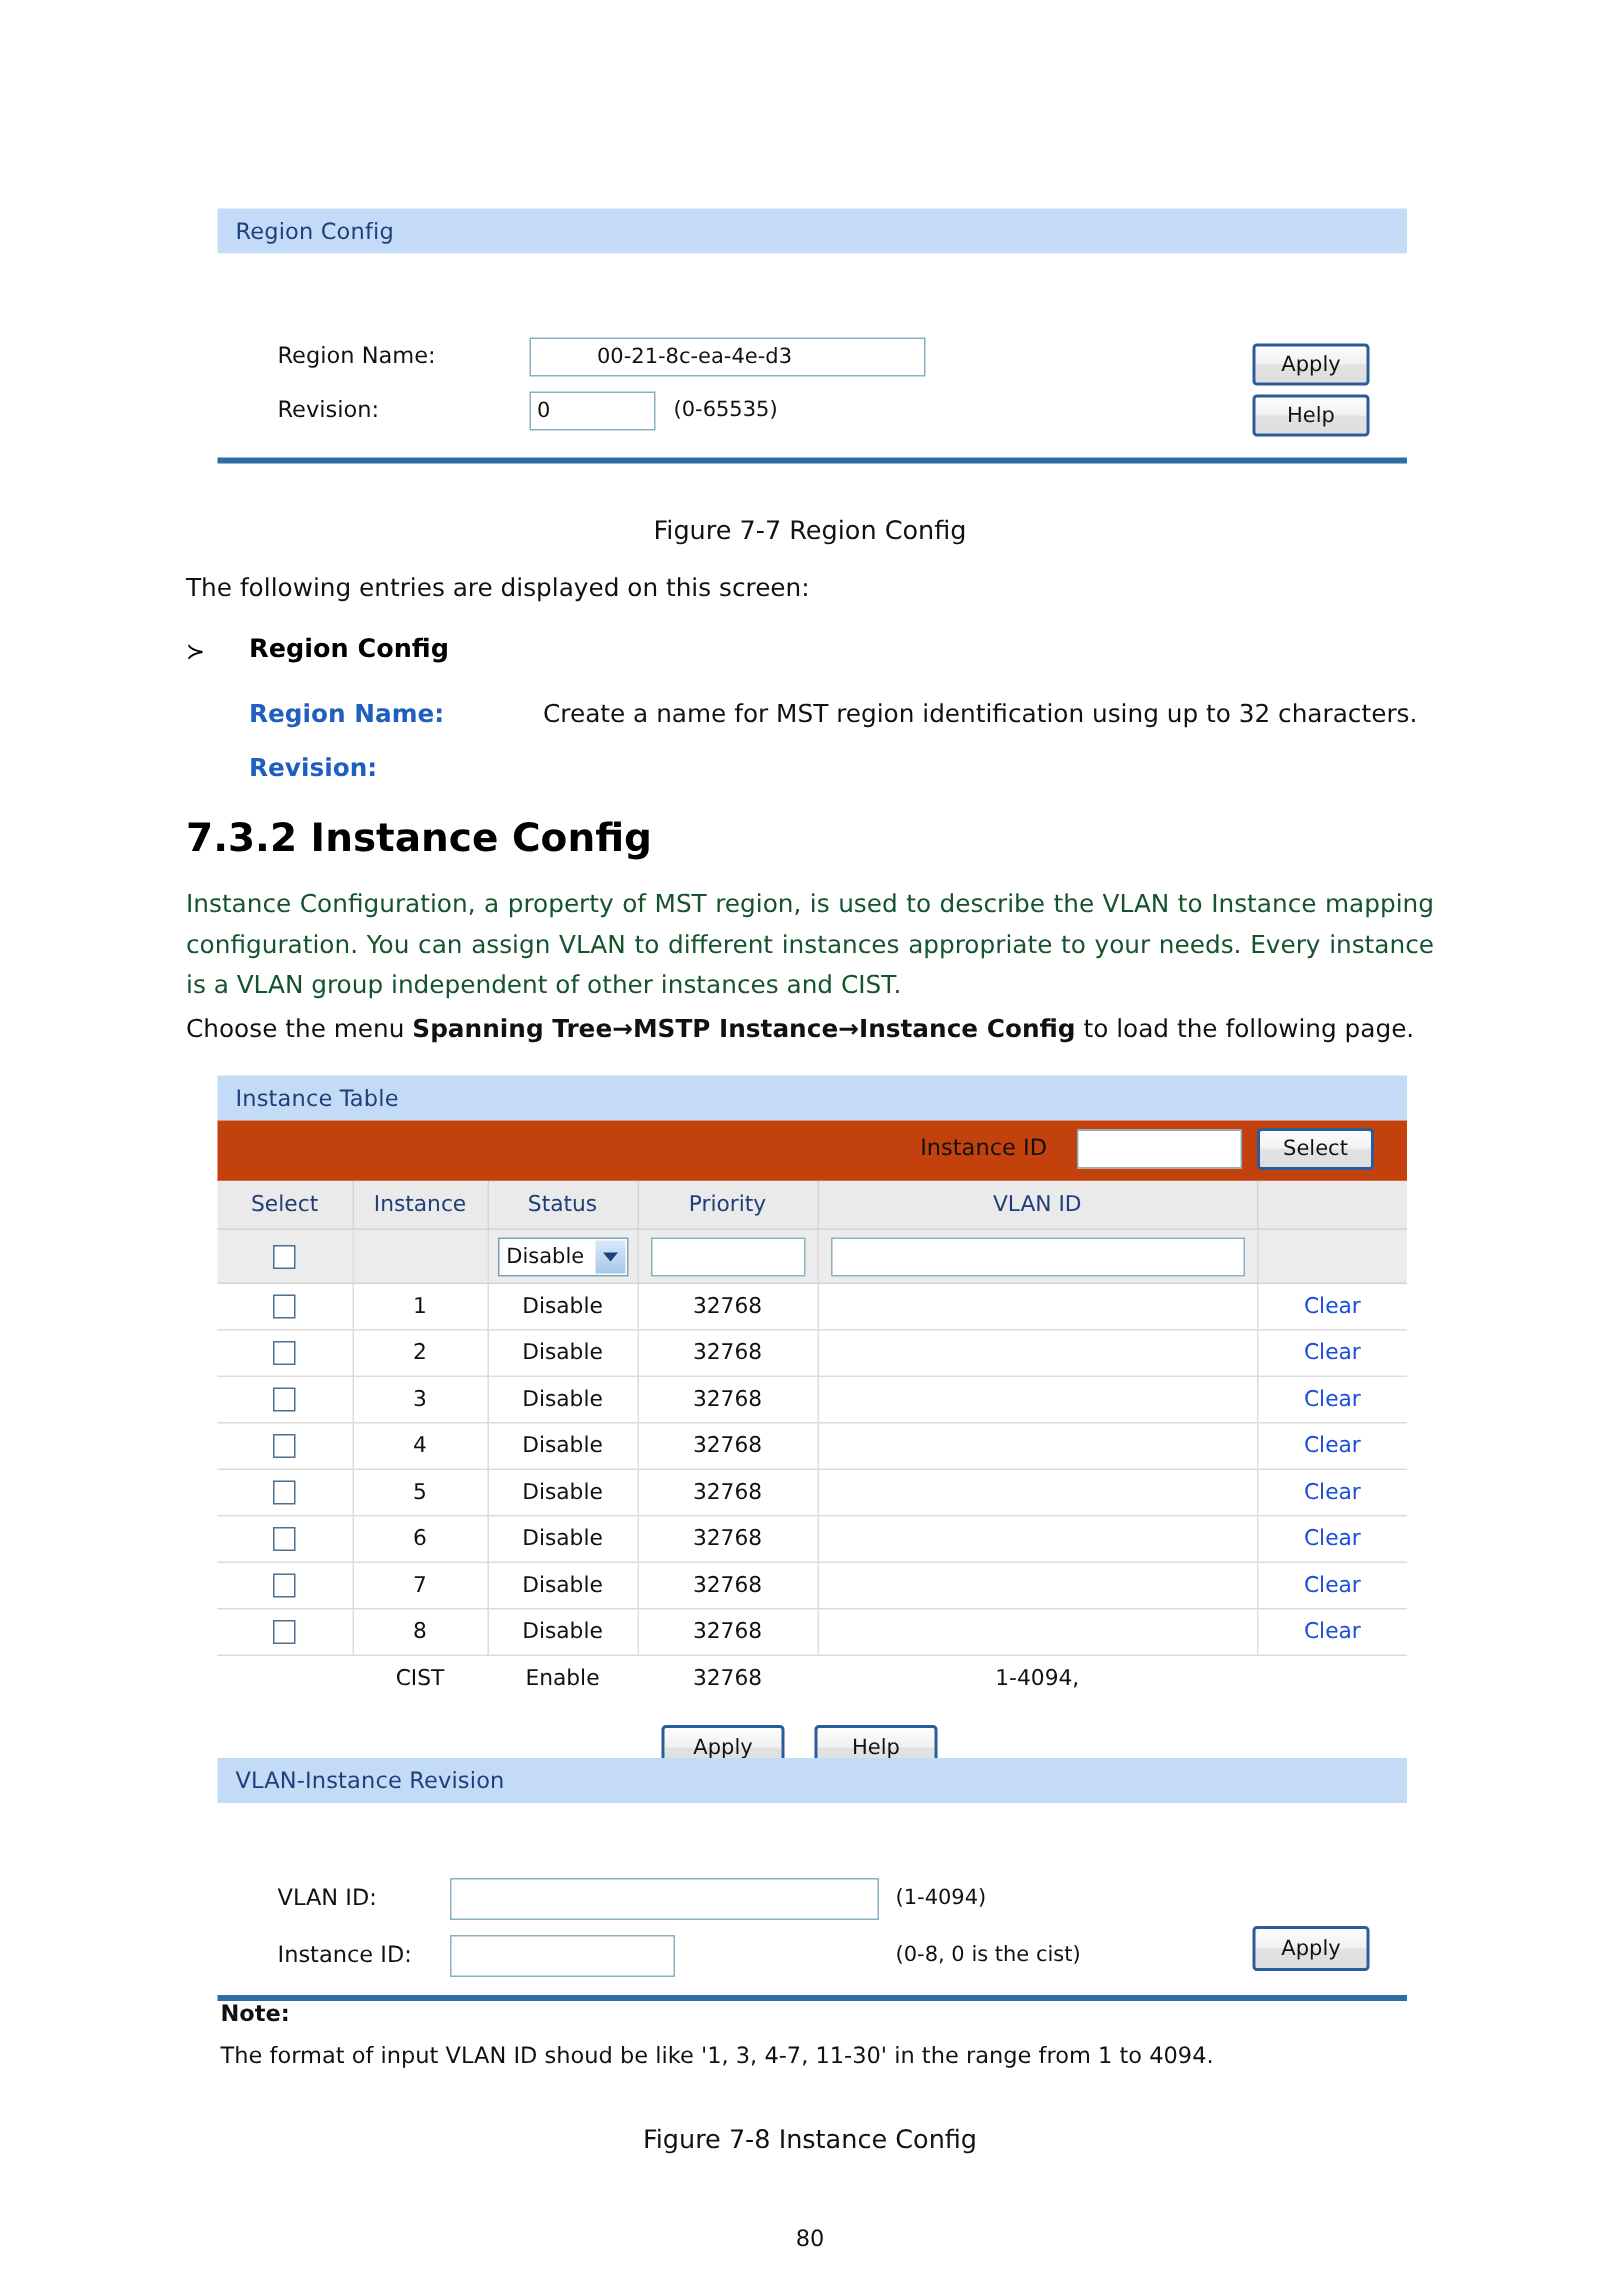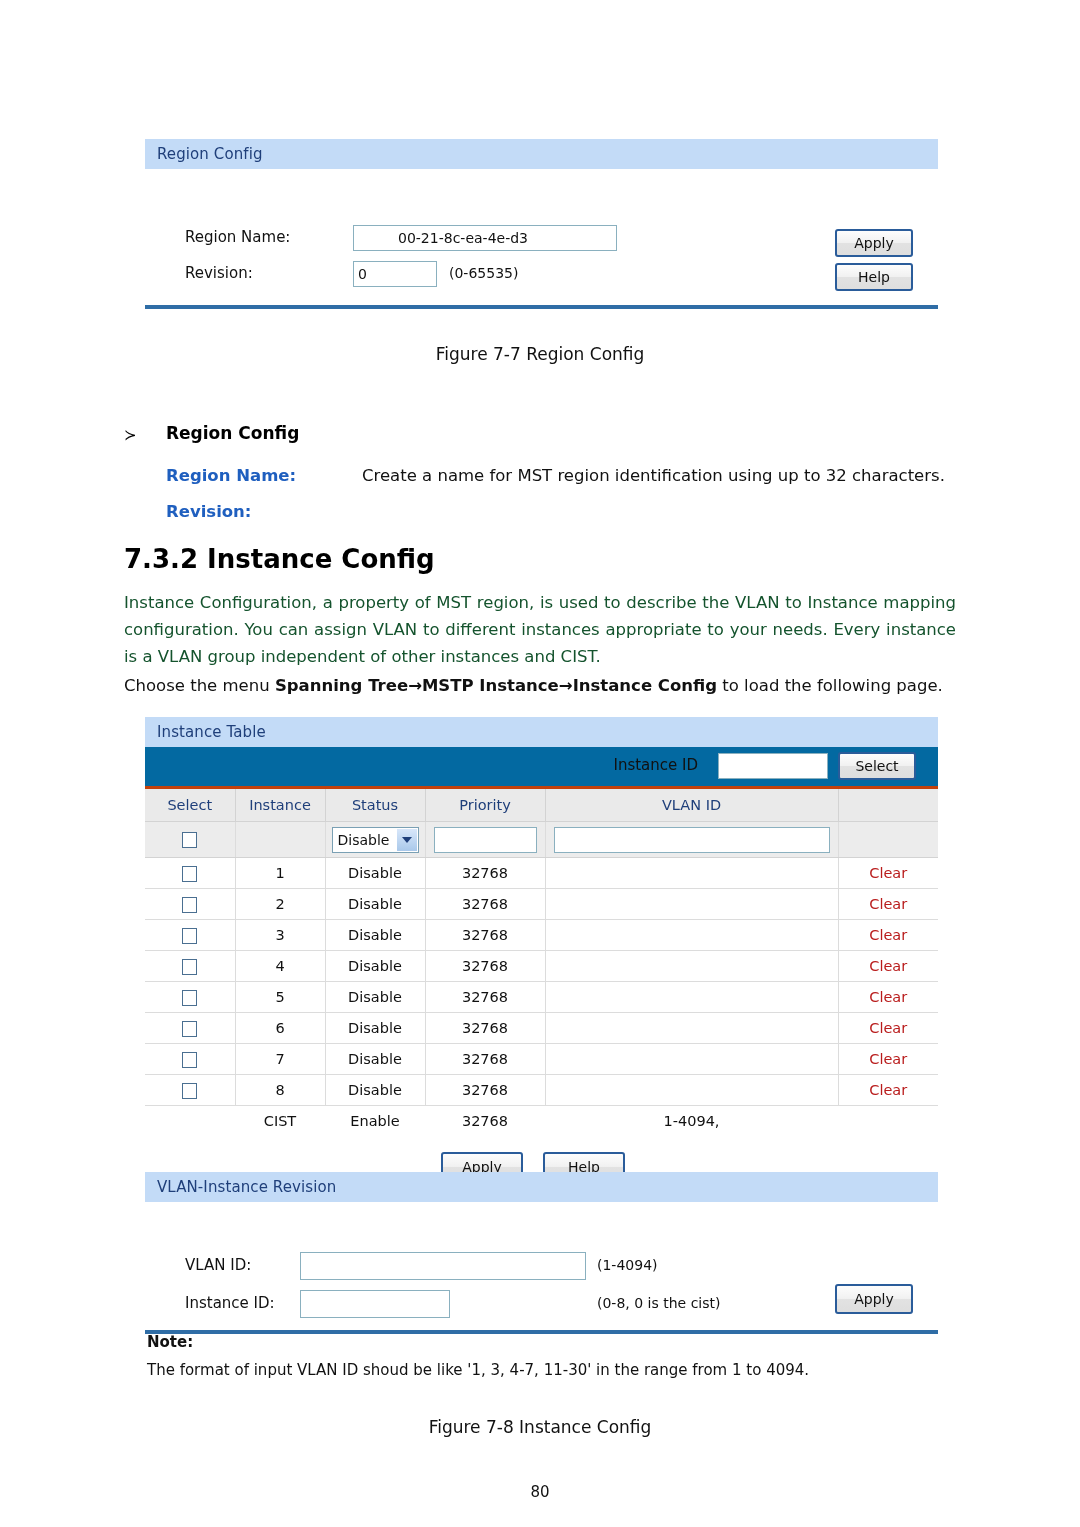--- a/index.html
+++ b/index.html
@@ -153,21 +153,21 @@
     height: 28px;
     text-align: center;
     border-bottom: 1px solid #dcdcdc;
     border-right: 1px solid #dcdcdc;
     background: #ffffff;
   }
   table.grid td:last-child { border-right: none; }
   table.grid tr.entry-row td { background: #ececec; border-bottom: 1px solid #d3d3d3; }
   table.grid tr.cist-row td { border-bottom: none; }
   a.clear-link {
-    color: #b91c1c;
+    color: #1d4ed8;
     font-size: 14.5px;
     text-decoration: none;
     cursor: pointer;
   }
 
   
   .doc-text {
     position: absolute;
     font-family: "DejaVu Sans", sans-serif;
     color: #111111;
@@ -259,20 +259,21 @@
       <div class="btn" style="position:absolute; left:690px; top:60px; width:78px; height:28px;">Apply</div>
 
       <div class="btn" style="position:absolute; left:690px; top:94px; width:78px; height:28px;">Help</div>
     </div>
 
     <div class="hr-blue" style="position:absolute; left:0; top:166px;"></div>
   </div>
 
   <div class="caption" style="top:308px;">Figure 7-7 Region Config</div>
 
+  <div class="doc-text" style="left:124px; top:346px; font-size:16.5px;">The following entries are displayed on this screen:</div>
 
   <div class="bullet-head" style="left:124px; top:388px;">
     <span style="font-weight:normal; font-size:15px;">≻</span>
   </div>
   <div class="bullet-head" style="left:166px; top:387px;">Region Config</div>
 
   <div class="term" style="left:166px; top:430px;">Region Name:</div>
   <div class="term-def" style="left:362px; top:430px;">Create a name for MST region identification using up to 32 characters.</div>
 
   <div class="term" style="left:166px; top:466px;">Revision:</div>
@@ -282,21 +283,21 @@
   <div class="body-para" style="left:124px; top:553px; width:832px;">Instance Configuration, a property of MST region, is used to describe the VLAN to Instance mapping configuration. You can assign VLAN to different instances appropriate to your needs. Every instance is a VLAN group independent of other instances and CIST.</div>
 
   <div class="doc-text" style="left:124px; top:640px; font-size:16.5px; white-space:nowrap;">
     <span>Choose the menu </span><span style="font-weight:bold;">Spanning Tree</span><span style="font-weight:bold;">→</span><span style="font-weight:bold;">MSTP Instance</span><span style="font-weight:bold;">→</span><span style="font-weight:bold;">Instance Config</span><span> to load the following page.</span>
   </div>
 
   <div class="ui-panel" style="left:145px; top:681px; width:793px; height:439px;">
 
     <div class="panel-title">Instance Table</div>
 
-    <div style="position:relative; height:39px; border-bottom:3px solid #c2410c; background:#0369a1;">
+    <div style="position:relative; height:39px; border-bottom:1px solid #c2410c; background:#c2410c;">
       <div class="lbl" style="position:absolute; right:240px; top:9px; font-size:15px;">Instance ID</div>
       <input class="txtbox" type="text" style="position: absolute; right: 110px; top: 6px; width: 110px;" value="">
       <div class="btn" style="position:absolute; right:22px; top:5px; width:78px; height:28px;">Select</div>
     </div>
 
     <table class="grid">
       <colgroup>
         <col style="width:90px">
         <col style="width:90px">
         <col style="width:100px">

